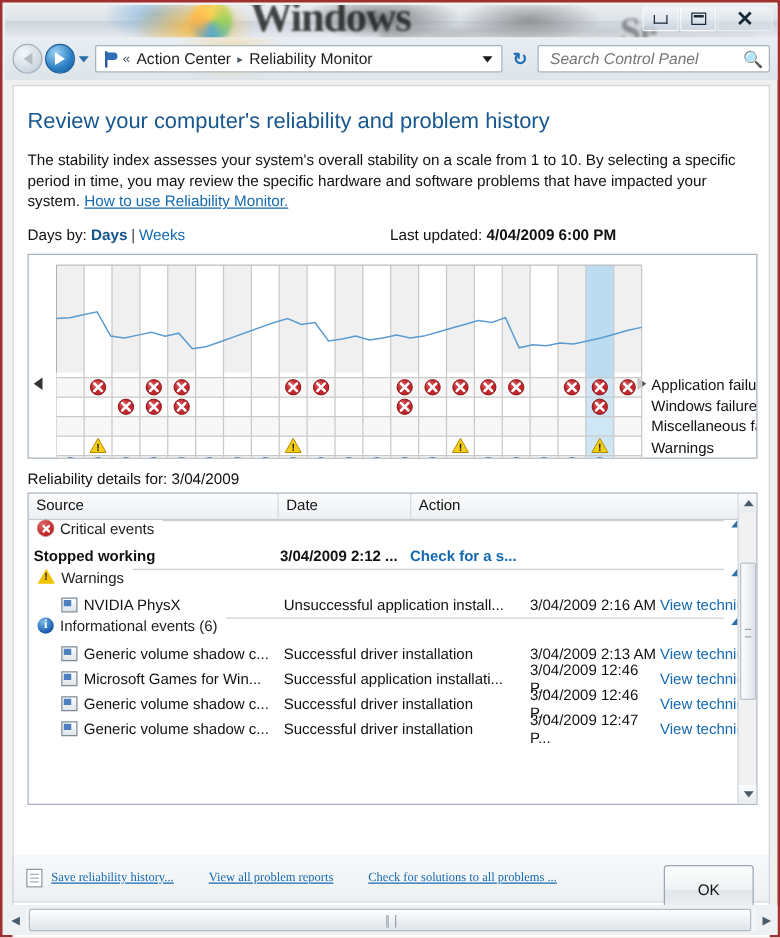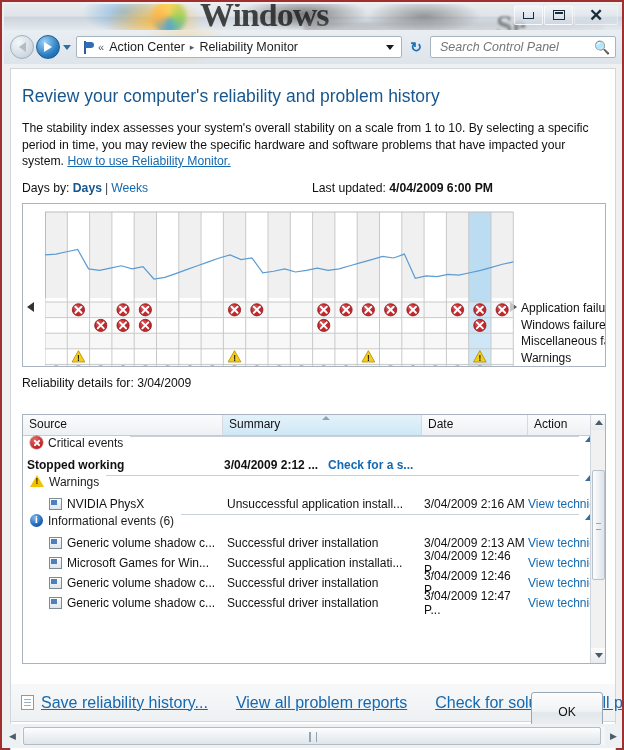--- a/index.html
+++ b/index.html
@@ -291,21 +291,20 @@
     left: 11px; top: 307px;
     font-size: 12.2px; color: #111;
   }
   #details-panel {
     position: absolute;
     left: 11px; top: 325px;
     width: 584px; height: 250px;
     border: 1px solid #a8b3bd;
     background: #ffffff;
     overflow: hidden;
-    margin-top: 20px;
   }
   #det-header {
     display: flex;
     height: 21px;
     background: linear-gradient(180deg, #fafbfc, #eef1f4);
     border-bottom: 1px solid #c3cbd3;
     font-size: 12px;
     color: #111;
   }
   .det-col {
@@ -461,21 +460,21 @@
   #save-icon {
     width: 13px; height: 15px; flex: none;
     background: #ffffff; border: 1px solid #8d99a4;
     position: relative; margin-right: 7px;
   }
   #save-icon:before {
     content:""; position:absolute; left:2px; top:3px; right:2px; height:1px;
     background:#9fb0bd; box-shadow: 0 3px 0 #9fb0bd, 0 6px 0 #9fb0bd;
   }
   .foot-link {
-    font-size: 16px; color: #1569b0; white-space: nowrap; margin-right: 28px;
+    font-size: 10px; color: #1569b0; white-space: nowrap; margin-right: 28px; font-family: Liberation Serif, serif;
   }
   #ok-button {
     position: absolute;
     right: 12px; top: 8px;
     width: 72px; height: 40px;
     background: linear-gradient(180deg, #fcfdfd 0%, #f0f3f5 48%, #e2e7eb 52%, #eef1f4 100%);
     border: 1px solid #9aa7b3; border-radius: 3px;
     font-size: 12.2px; color: #111;
     display: flex; align-items: center; justify-content: center;
   }
@@ -915,21 +914,20 @@
         <div>Information</div>
       </div>
 
     </div>
 
     <div id="details-label">Reliability details for: 3/04/2009</div>
 
     <div id="details-panel">
       <div id="det-header">
         <div class="det-col col-source">Source</div>
-        <div class="det-col col-summary sorted sorted-marker">Summary</div>
         <div class="det-col col-date">Date</div>
         <div class="det-col col-action">Action</div>
       </div>
       <div id="det-body">
           <div class="group-row">
             <span class="ico-x"></span>
             <span class="group-label" style="color: rgb(28, 28, 28);">Critical events</span>
             <span class="group-rule"></span>
             <span class="group-chevron"></span>
           </div>

